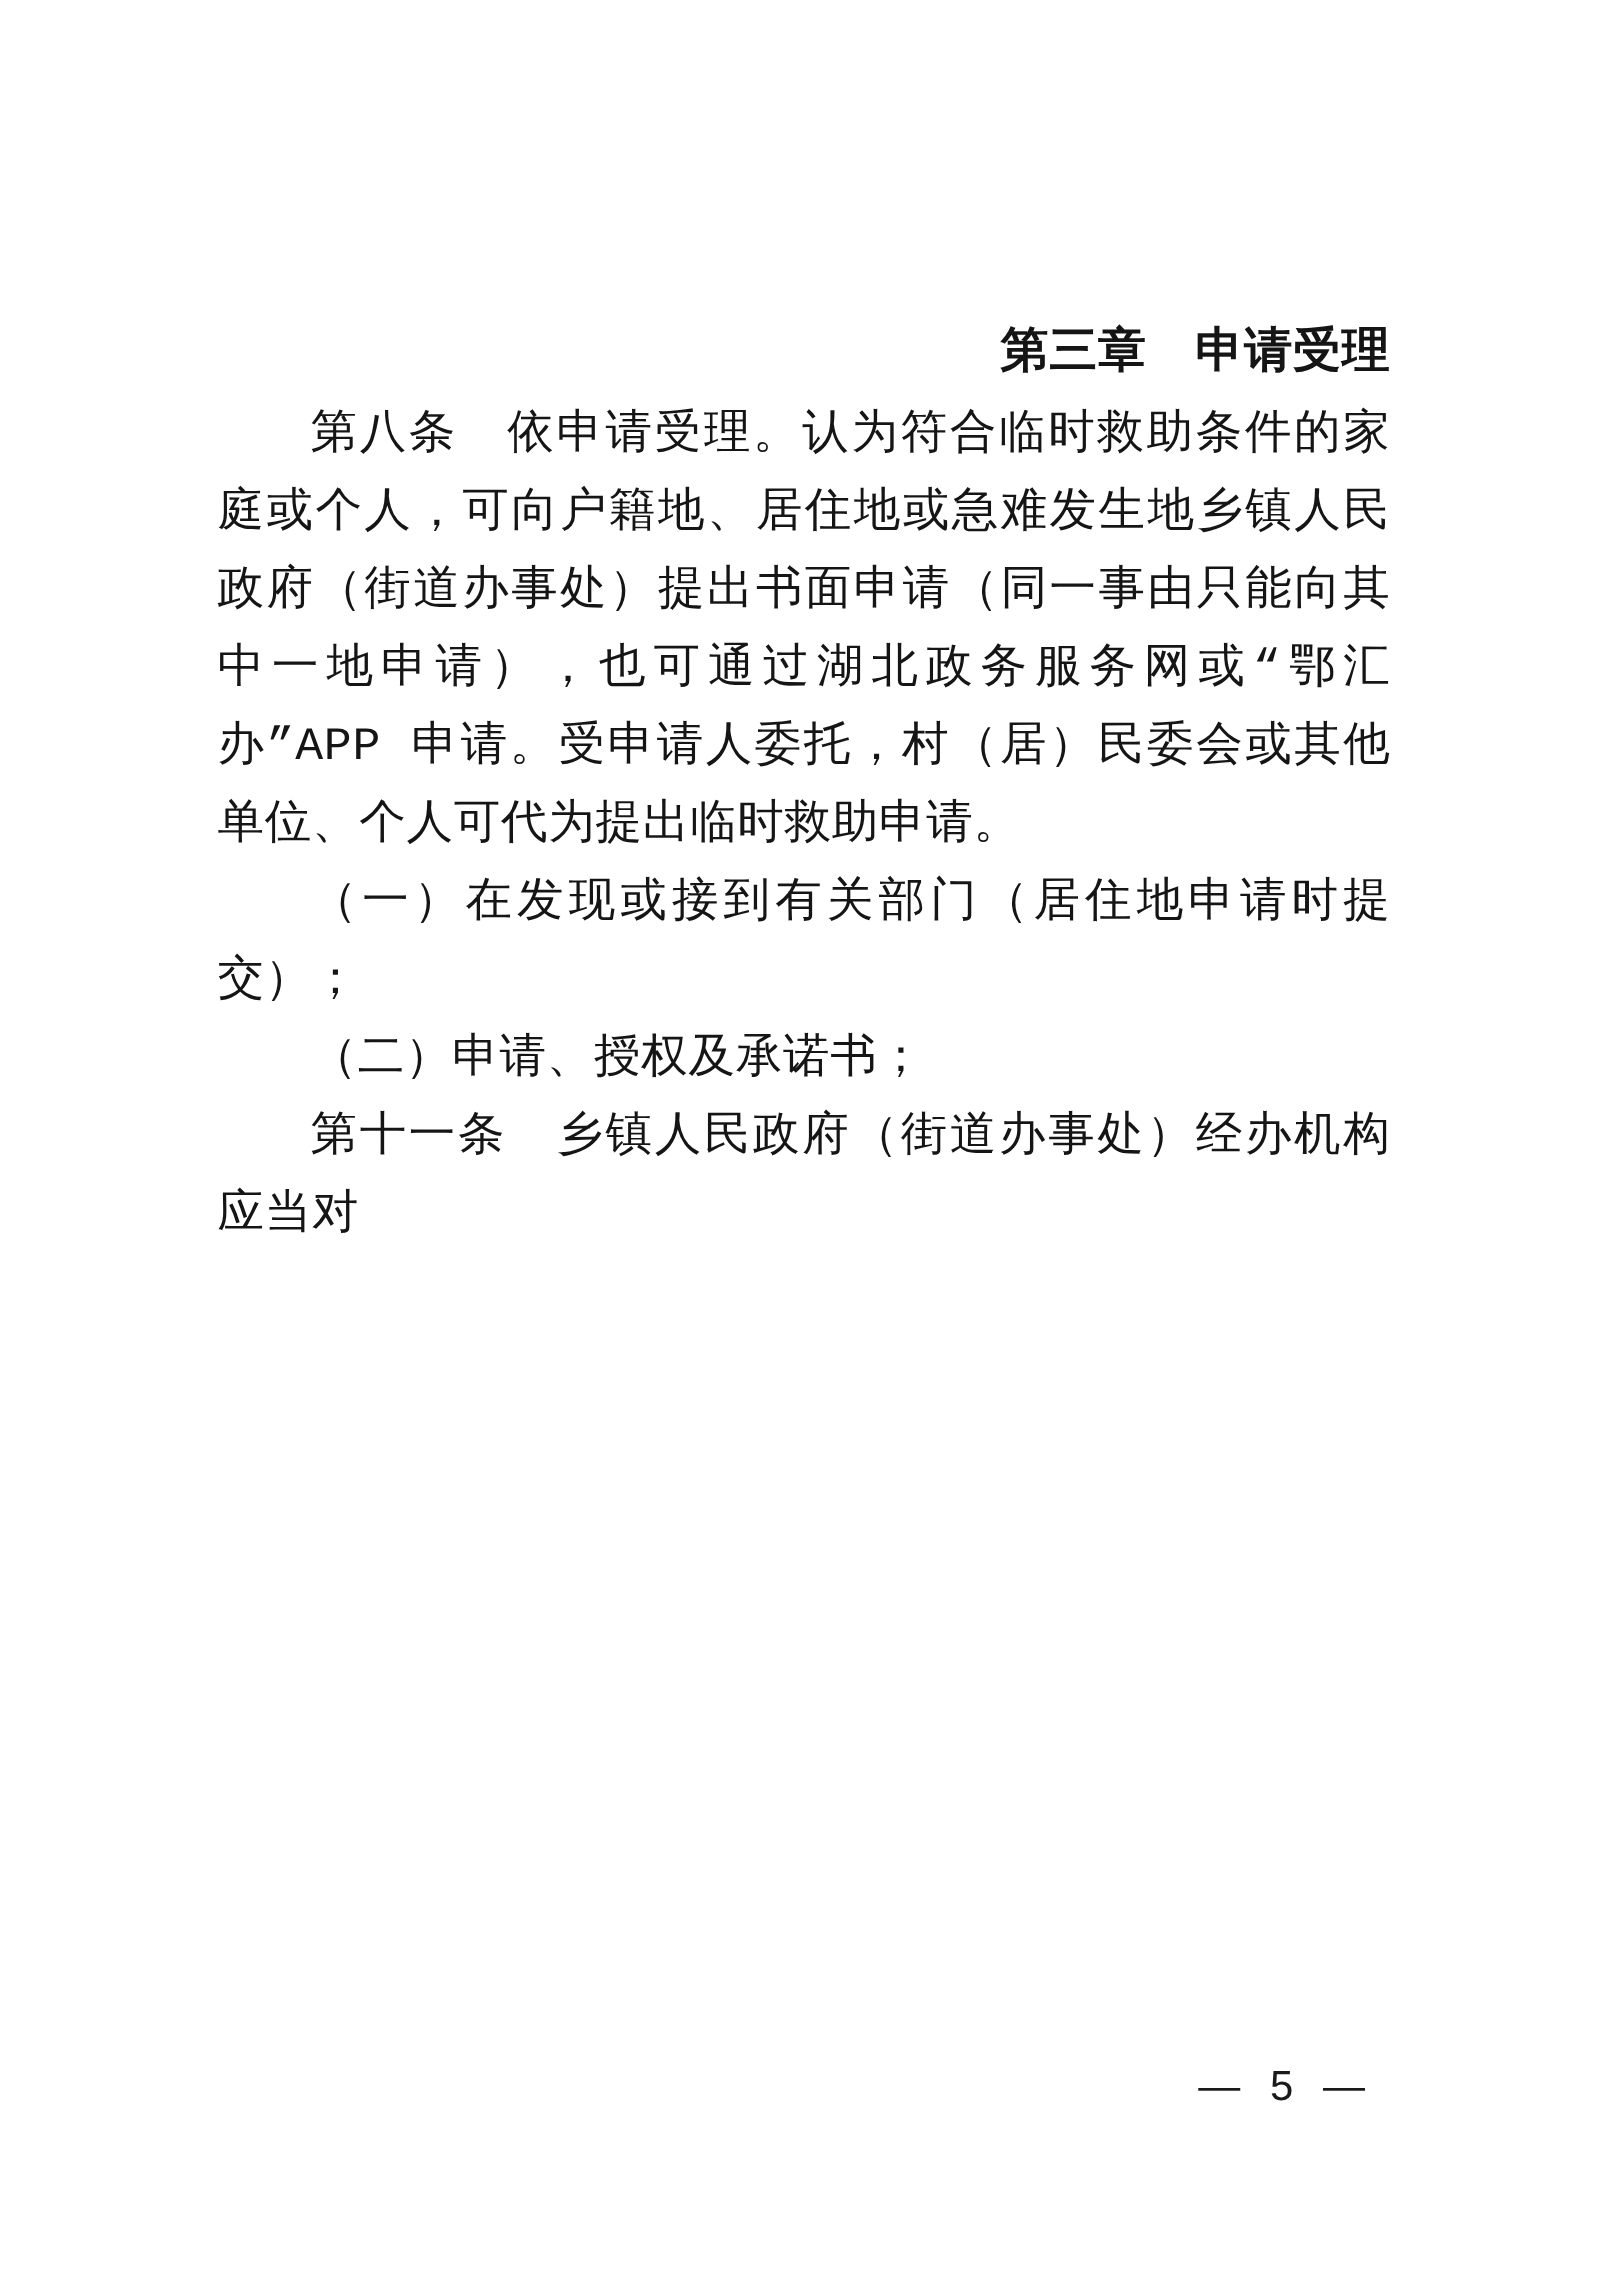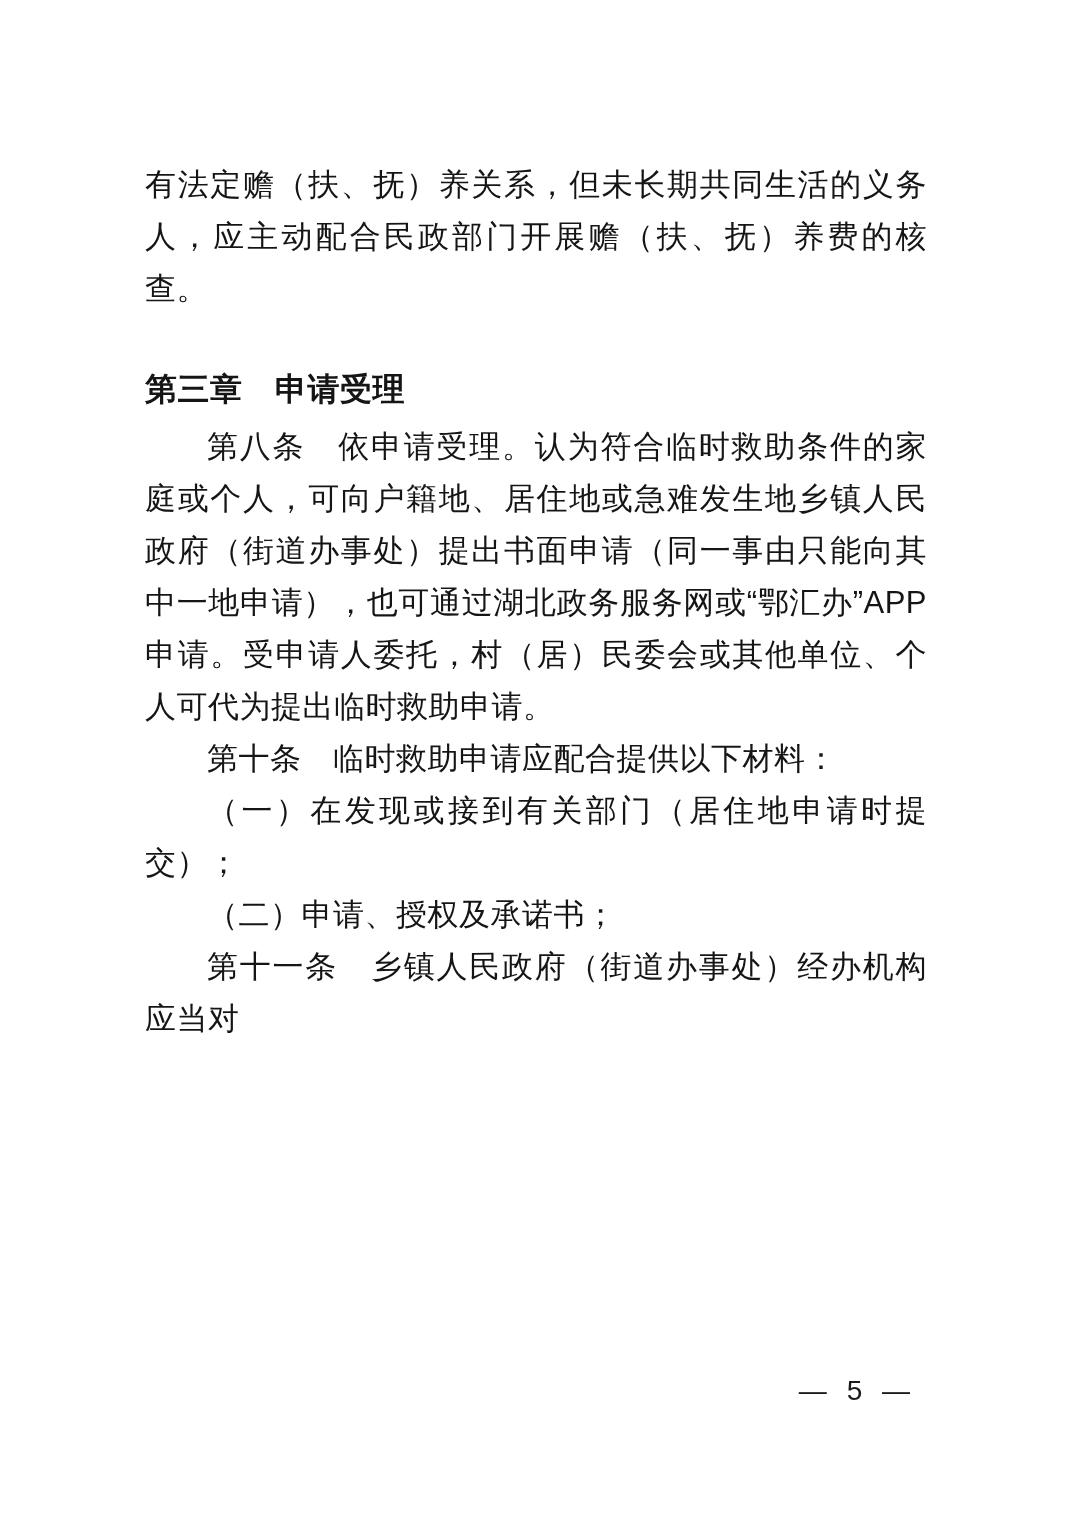--- a/index.html
+++ b/index.html
@@ -28,27 +28,28 @@
     font-size: 31px;
     line-height: 52px;
     text-align: justify;
     text-justify: inter-ideograph;
     color: #151515;
     letter-spacing: 0.5px;
   }
   p.para {
     text-indent: 2em;
     text-align: justify;
+    font-family: Liberation Mono, monospace;
   }
   p.para-noindent {
     text-indent: 0;
     text-align: justify;
   }
   p.chapter-heading {
-    text-align: left;
+    text-align: right;
     text-indent: 0;
     font-weight: bold;
     font-size: 32px;
     margin-top: 48px;
     margin-bottom: 6px;
   }
   .footer-pagenum {
     position: absolute;
     top: 1375px;
     right: 158px;
@@ -56,23 +57,21 @@
     color: #1a1a1a;
     letter-spacing: 6px;
     line-height: 32px;
   }
 </style>
 </head>
 <body>
 
 <div class="page">
   <div class="content">
-    <p class="para-noindent">有法定赡（扶、抚）养关系，但未长期共同生活的义务人，应主动配合民政部门开展赡（扶、抚）养费的核查。</p>
     <p class="chapter-heading">第三章　申请受理</p>
     <p class="para">第八条　依申请受理。认为符合临时救助条件的家庭或个人，可向户籍地、居住地或急难发生地乡镇人民政府（街道办事处）提出书面申请（同一事由只能向其中一地申请），也可通过湖北政务服务网或“鄂汇办”APP 申请。受申请人委托，村（居）民委会或其他单位、个人可代为提出临时救助申请。</p>
-    <p class="para">第十条　临时救助申请应配合提供以下材料：</p>
     <p class="para">（一）在发现或接到有关部门（居住地申请时提交）；</p>
     <p class="para">（二）申请、授权及承诺书；</p>
     <p class="para">第十一条　乡镇人民政府（街道办事处）经办机构应当对</p>
   </div>
 
   <div class="footer-pagenum">— 5 —</div>
 </div>
 
 </body></html>

